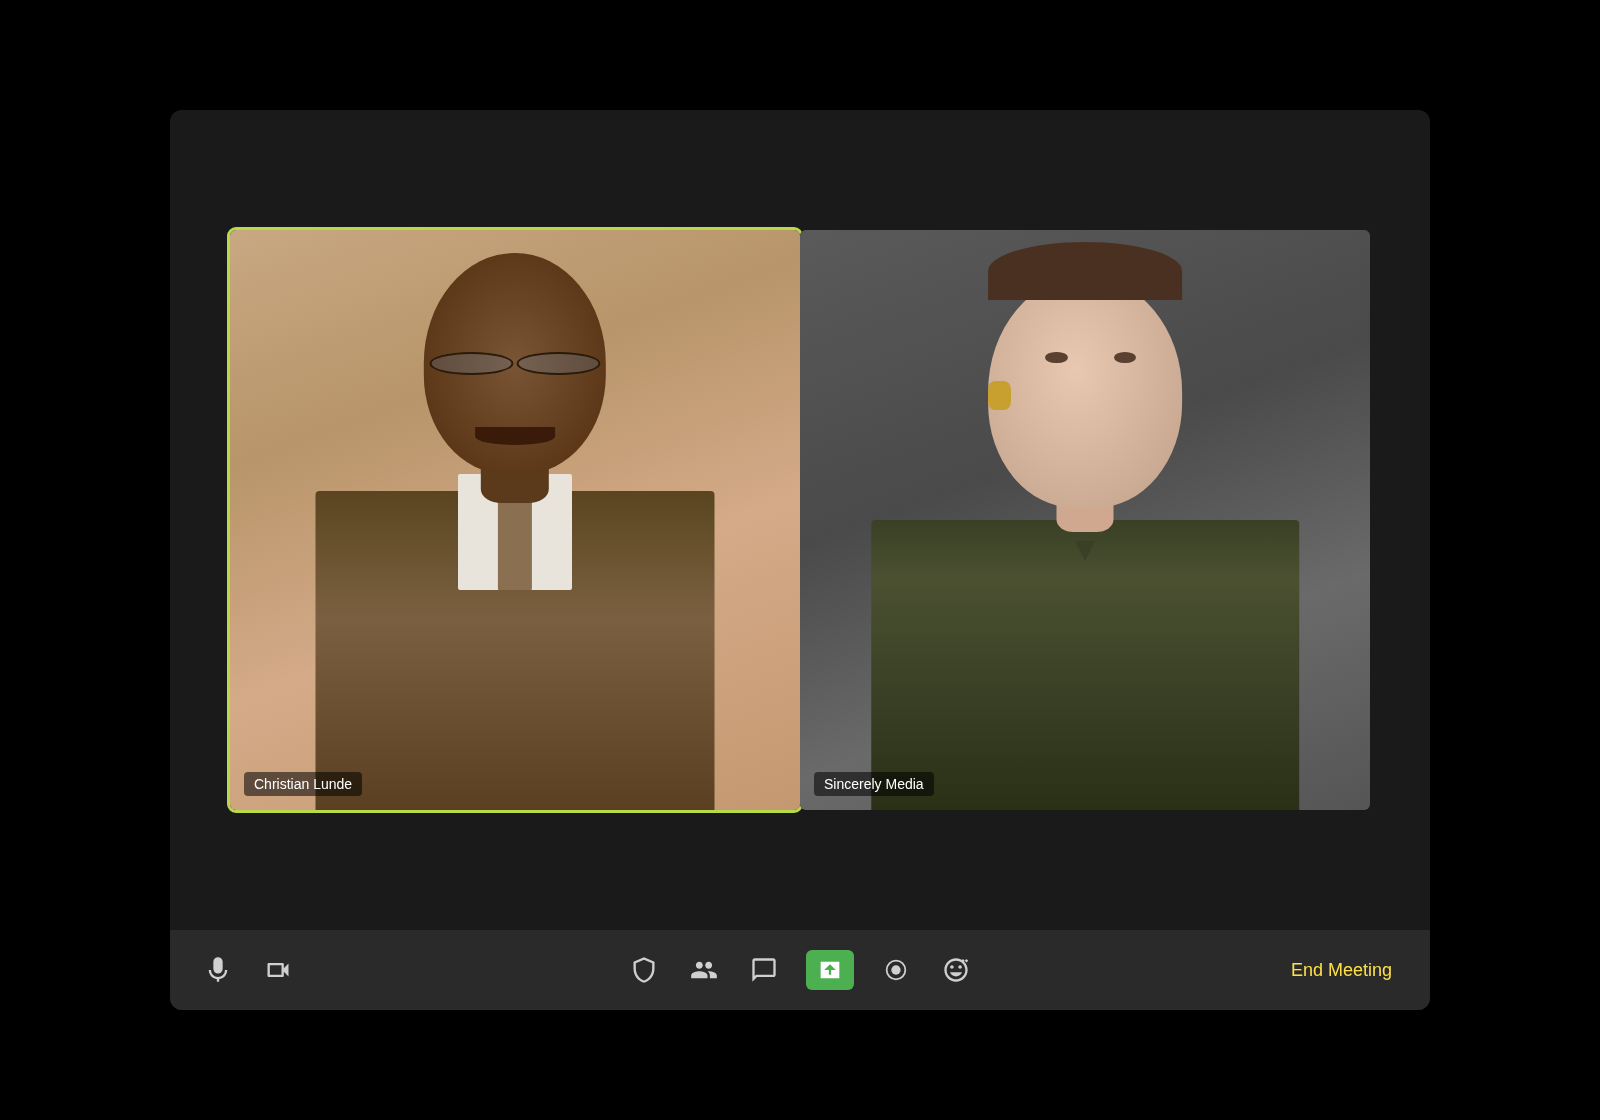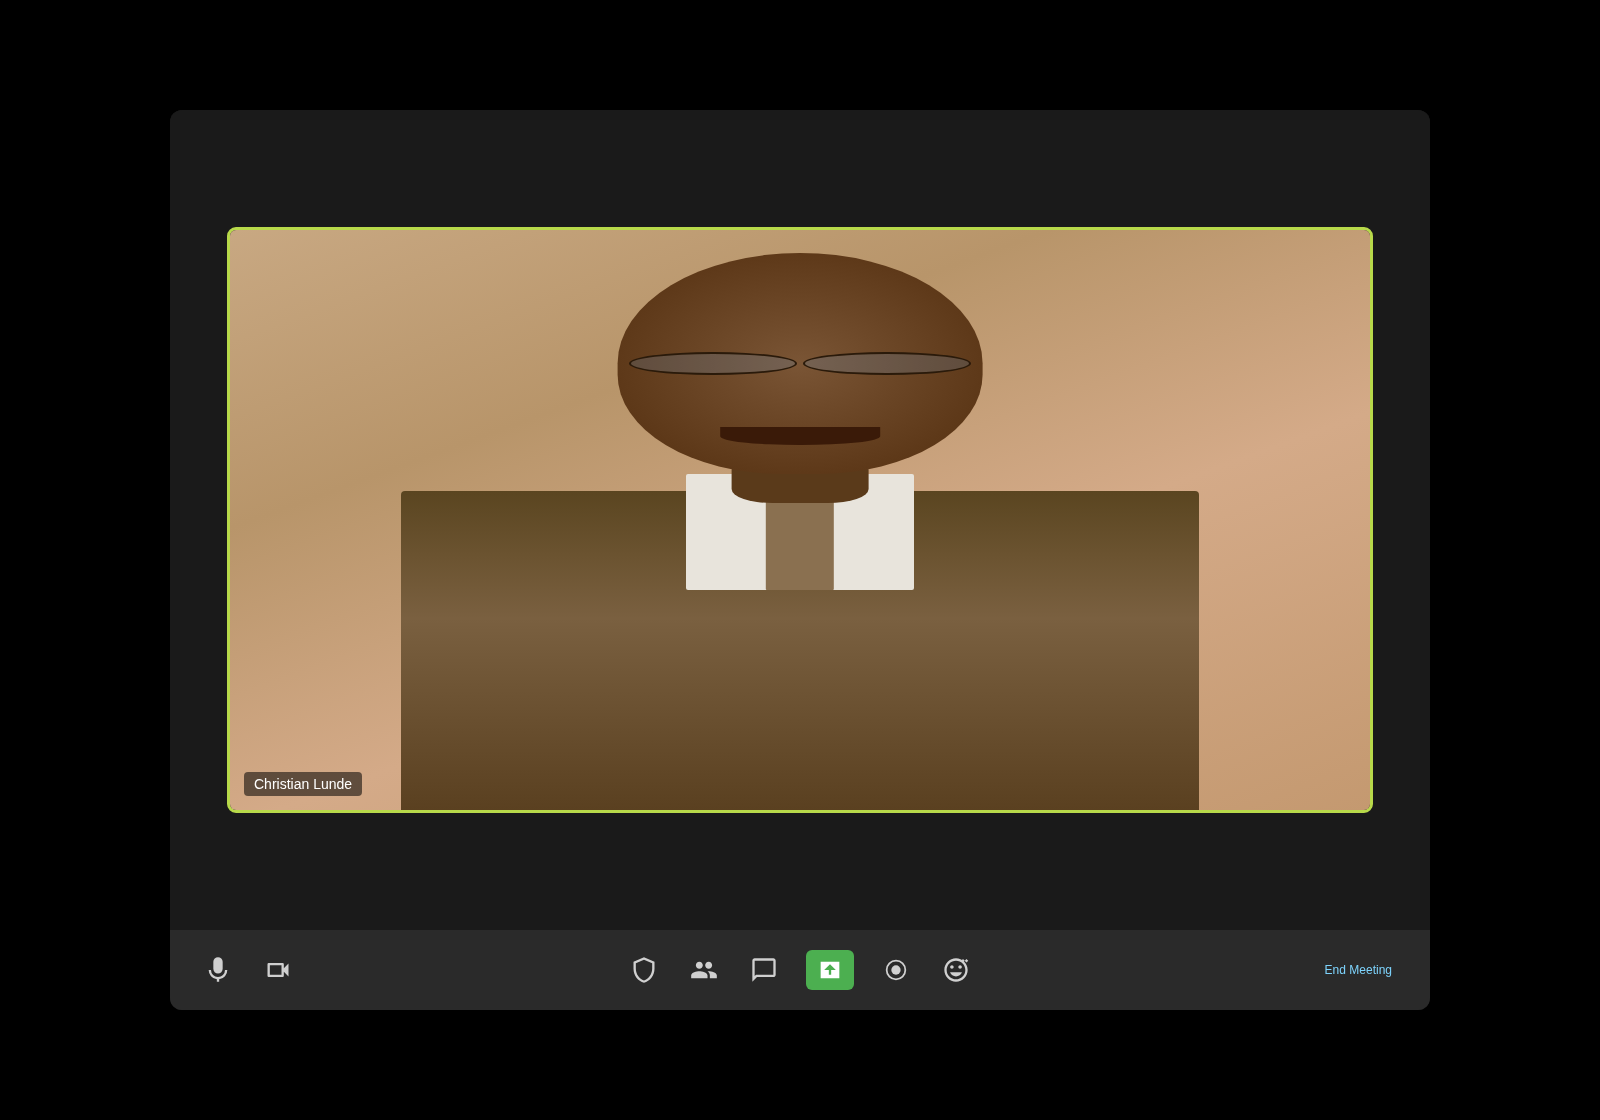--- a/index.html
+++ b/index.html
@@ -147,22 +147,22 @@
       background: #4caf50;
       border-radius: 6px;
       padding: 6px 10px;
     }
     .share-btn svg { fill: #fff; }
 
     .end-meeting-btn {
       background: none;
       border: none;
       cursor: pointer;
-      color: #7dd3fc;
-      font-size: 12px;
+      color: #fde047;
+      font-size: 18px;
       font-weight: 500;
       padding: 4px 8px;
     }
   </style>
 </head>
 <body>
 
 <div class="window">
 
 
@@ -185,20 +185,40 @@
           <div style="position:absolute;bottom:75%;left:50%;transform:translateX(-50%);width:30%;height:4%;display:flex;gap:2%;">
             <div style="flex:1;border:2px solid #2a1a0a;border-radius:50%;background:rgba(100,150,200,0.2);"></div>
             <div style="flex:1;border:2px solid #2a1a0a;border-radius:50%;background:rgba(100,150,200,0.2);"></div>
           </div>
 
           <div style="position:absolute;bottom:63%;left:50%;transform:translateX(-50%);width:14%;height:3%;background:#3a1a08;border-radius:0 0 50% 50%;"></div>
         </div>
         <span class="participant-name">Christian Lunde</span>
       </div>
 
+      <div class="video-tile">
+        <div class="video-bg-2">
+
+          <div style="position:absolute;bottom:0;left:50%;transform:translateX(-50%);width:75%;height:50%;background:linear-gradient(180deg,#3a4025 0%,#4a5030 20%,#3a4025 60%,#2a3015 100%);border-radius:4px 4px 0 0;"></div>
+
+          <div style="position:absolute;bottom:43%;left:50%;transform:translateX(-50%);width:0;height:0;border-left:10px solid transparent;border-right:10px solid transparent;border-top:20px solid #3a4025;"></div>
+
+          <div style="position:absolute;bottom:48%;left:50%;transform:translateX(-50%);width:10%;height:7%;background:#d0a890;border-radius:30%;"></div>
+
+          <div style="position:absolute;bottom:52%;left:50%;transform:translateX(-50%);width:34%;height:40%;background:radial-gradient(ellipse at 45% 40%,#e8c8b0 0%,#d8b8a0 40%,#c8a890 80%);border-radius:50% 50% 45% 45%;"></div>
+
+          <div style="position:absolute;bottom:88%;left:50%;transform:translateX(-50%);width:34%;height:10%;background:#4a3020;border-radius:50% 50% 0 0;"></div>
+
+          <div style="position:absolute;bottom:69%;left:33%;width:4%;height:5%;background:#c8a030;border-radius:30%;"></div>
+
+          <div style="position:absolute;bottom:77%;left:43%;width:4%;height:2%;background:#5a4030;border-radius:50%;"></div>
+          <div style="position:absolute;bottom:77%;left:55%;width:4%;height:2%;background:#5a4030;border-radius:50%;"></div>
+        </div>
+        <span class="participant-name">Sincerely Media</span>
+      </div>
 
     </div>
   </div>
 
   <div class="toolbar-wrapper" style="background:#2a2a2a;flex-shrink:0;height:80px;">
 
     <div style="display:flex;gap:24px;align-items:center;">
 
       <button class="tool-btn">
         <svg viewBox="0 0 24 24">

